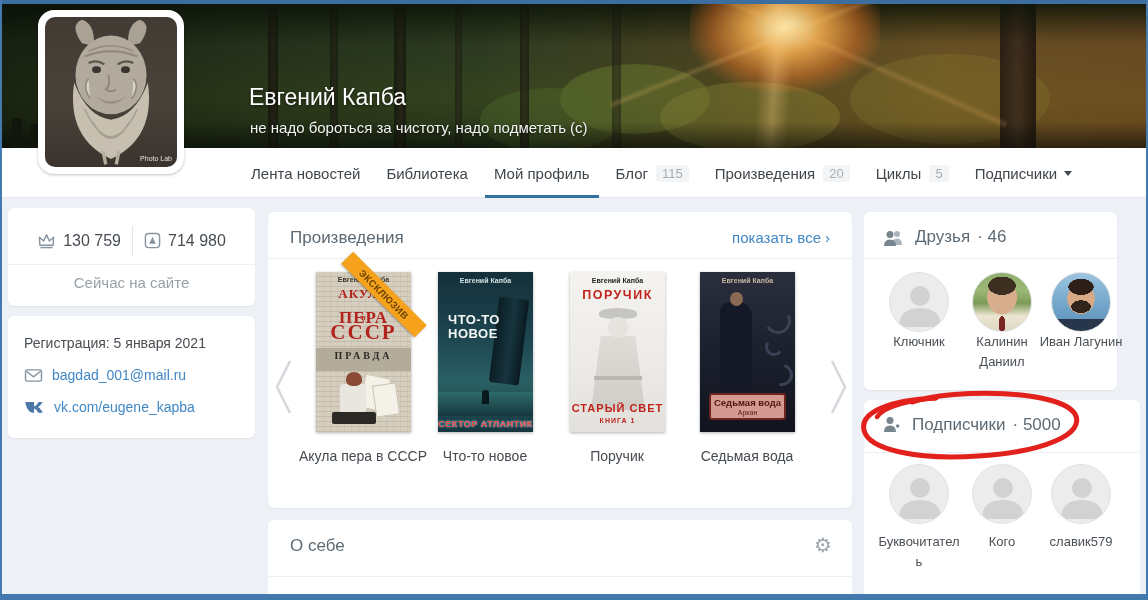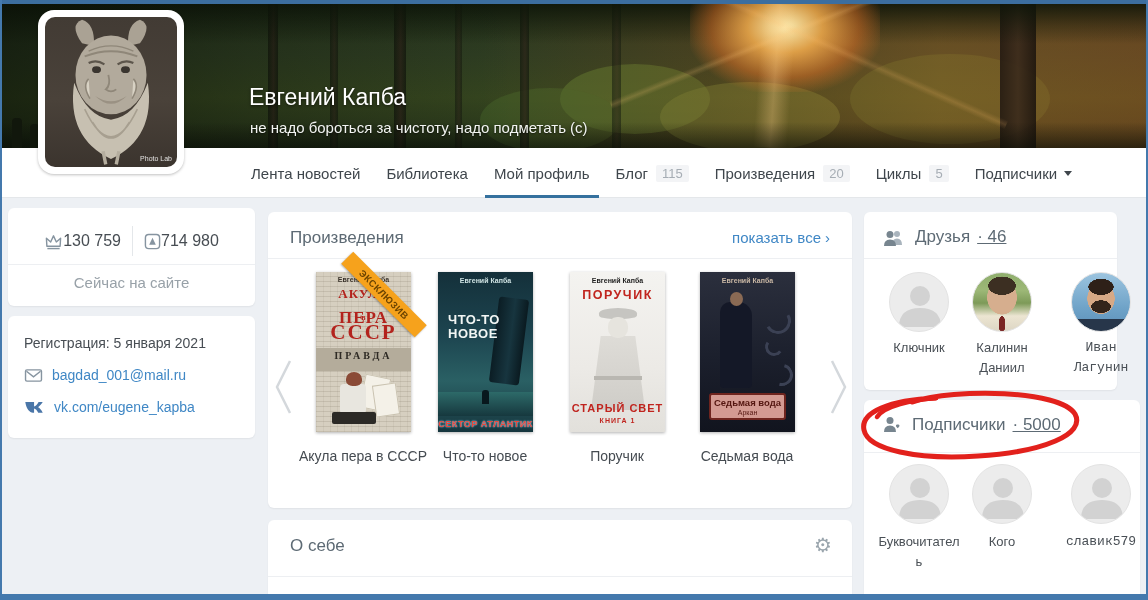--- a/index.html
+++ b/index.html
@@ -71,21 +71,21 @@
 
   
   .card { position:absolute; background:#fff; border-radius:6px; box-shadow:0 1px 2px rgba(0,0,0,.06); z-index:5; }
   .divider { position:absolute; left:0; right:0; height:1px; background:#edeff2; }
 
   
   .stats-card { left:8px; top:208px; width:247px; height:98px; }
   .stats-row { position:absolute; left:0; right:0; top:18px; display:flex; justify-content:center; align-items:center; gap:11px;
     font-size:16px; color:#474d53; }
   .vsep { width:1px; height:30px; background:#e4e7ea; }
-  .stat { display:flex; align-items:center; }
+  .stat { display:flex; gap:7px; }
   .online { position:absolute; left:0; right:0; top:66px; text-align:center; color:#98a1a8; font-size:15px; }
 
   .info-card { left:8px; top:316px; width:247px; height:122px; }
   .reg { position:absolute; left:16px; top:19px; font-size:14px; color:#474d53; }
   .linkrow { position:absolute; left:16px; display:flex; align-items:center; gap:9px; font-size:14px; }
   .linkrow a, .link { color:#3f87c5; text-decoration:none; cursor:pointer; }
   .row-email { top:51px; } .row-vk { top:83px; }
 
   
   .works-card { left:268px; top:212px; width:584px; height:296px; }
@@ -165,27 +165,27 @@
   
   .about-card { left:268px; top:520px; width:584px; height:80px; border-radius:6px 6px 0 0; }
   .gear { position:absolute; right:20px; top:13px; font-size:20px; color:#9aa5ad; cursor:pointer; font-family:"DejaVu Sans", sans-serif; }
   .about-divider { top:56px; }
 
   
   .friends-card { left:864px; top:212px; width:253px; height:178px; }
   .subs-card { left:864px; top:400px; width:276px; height:210px; }
   .sec-head { position:absolute; left:18px; top:15px; display:flex; align-items:center; gap:10px;
     font-size:17px; color:#5d6a74; }
-  .sec-head .cnt { margin-left:-3px;text-decoration:underline; }
+  .sec-head .cnt { margin-left:-3px; }
   .head-divider { top:46px; }
   .pcol { position:absolute; width:86px; text-align:center; cursor:pointer; }
-  .pc1{left:12px;} .pc2{left:95px;} .pc3{left:194px;font-family:Liberation Mono, monospace;}
+  .pc1{left:12px;} .pc2{left:95px;} .pc3{left:174px;}
   .pava { width:60px; height:60px; border-radius:50%; margin:0 auto; overflow:hidden; position:relative;
     border:1px solid #e3e3e3; background:#ececec; }
-  .friends-card .pcol{top:60px;} .friends-card .pname2{margin-top:6px;}
+  .friends-card .pcol{top:60px;} .friends-card .pname2{margin-top:0;}
   .subs-card .pcol{top:64px;} .subs-card .pname2{margin-top:8px;}
   .pname2 { font-size:13px; color:#4a5056; line-height:1.55; overflow-wrap:anywhere; }
   .ava-kalinin { background:
       radial-gradient(ellipse 24% 16% at 50% 22%, #3c2f22 0 98%, transparent 100%),
       radial-gradient(ellipse 26% 30% at 50% 42%, #d6ae8e 0 97%, transparent 100%),
       radial-gradient(ellipse 6% 14% at 50% 88%, #7a2523 0 98%, transparent 100%),
       linear-gradient(180deg,#8fae6d 0%,#9db877 30%,#7d9a58 52%,#ece5d2 74%,#ddd6c4 100%); }
   .ava-ivan { background:
       radial-gradient(ellipse 22% 14% at 50% 24%, #2e2018 0 98%, transparent 100%),
       radial-gradient(ellipse 17% 11% at 50% 58%, #33241b 0 98%, transparent 100%),

